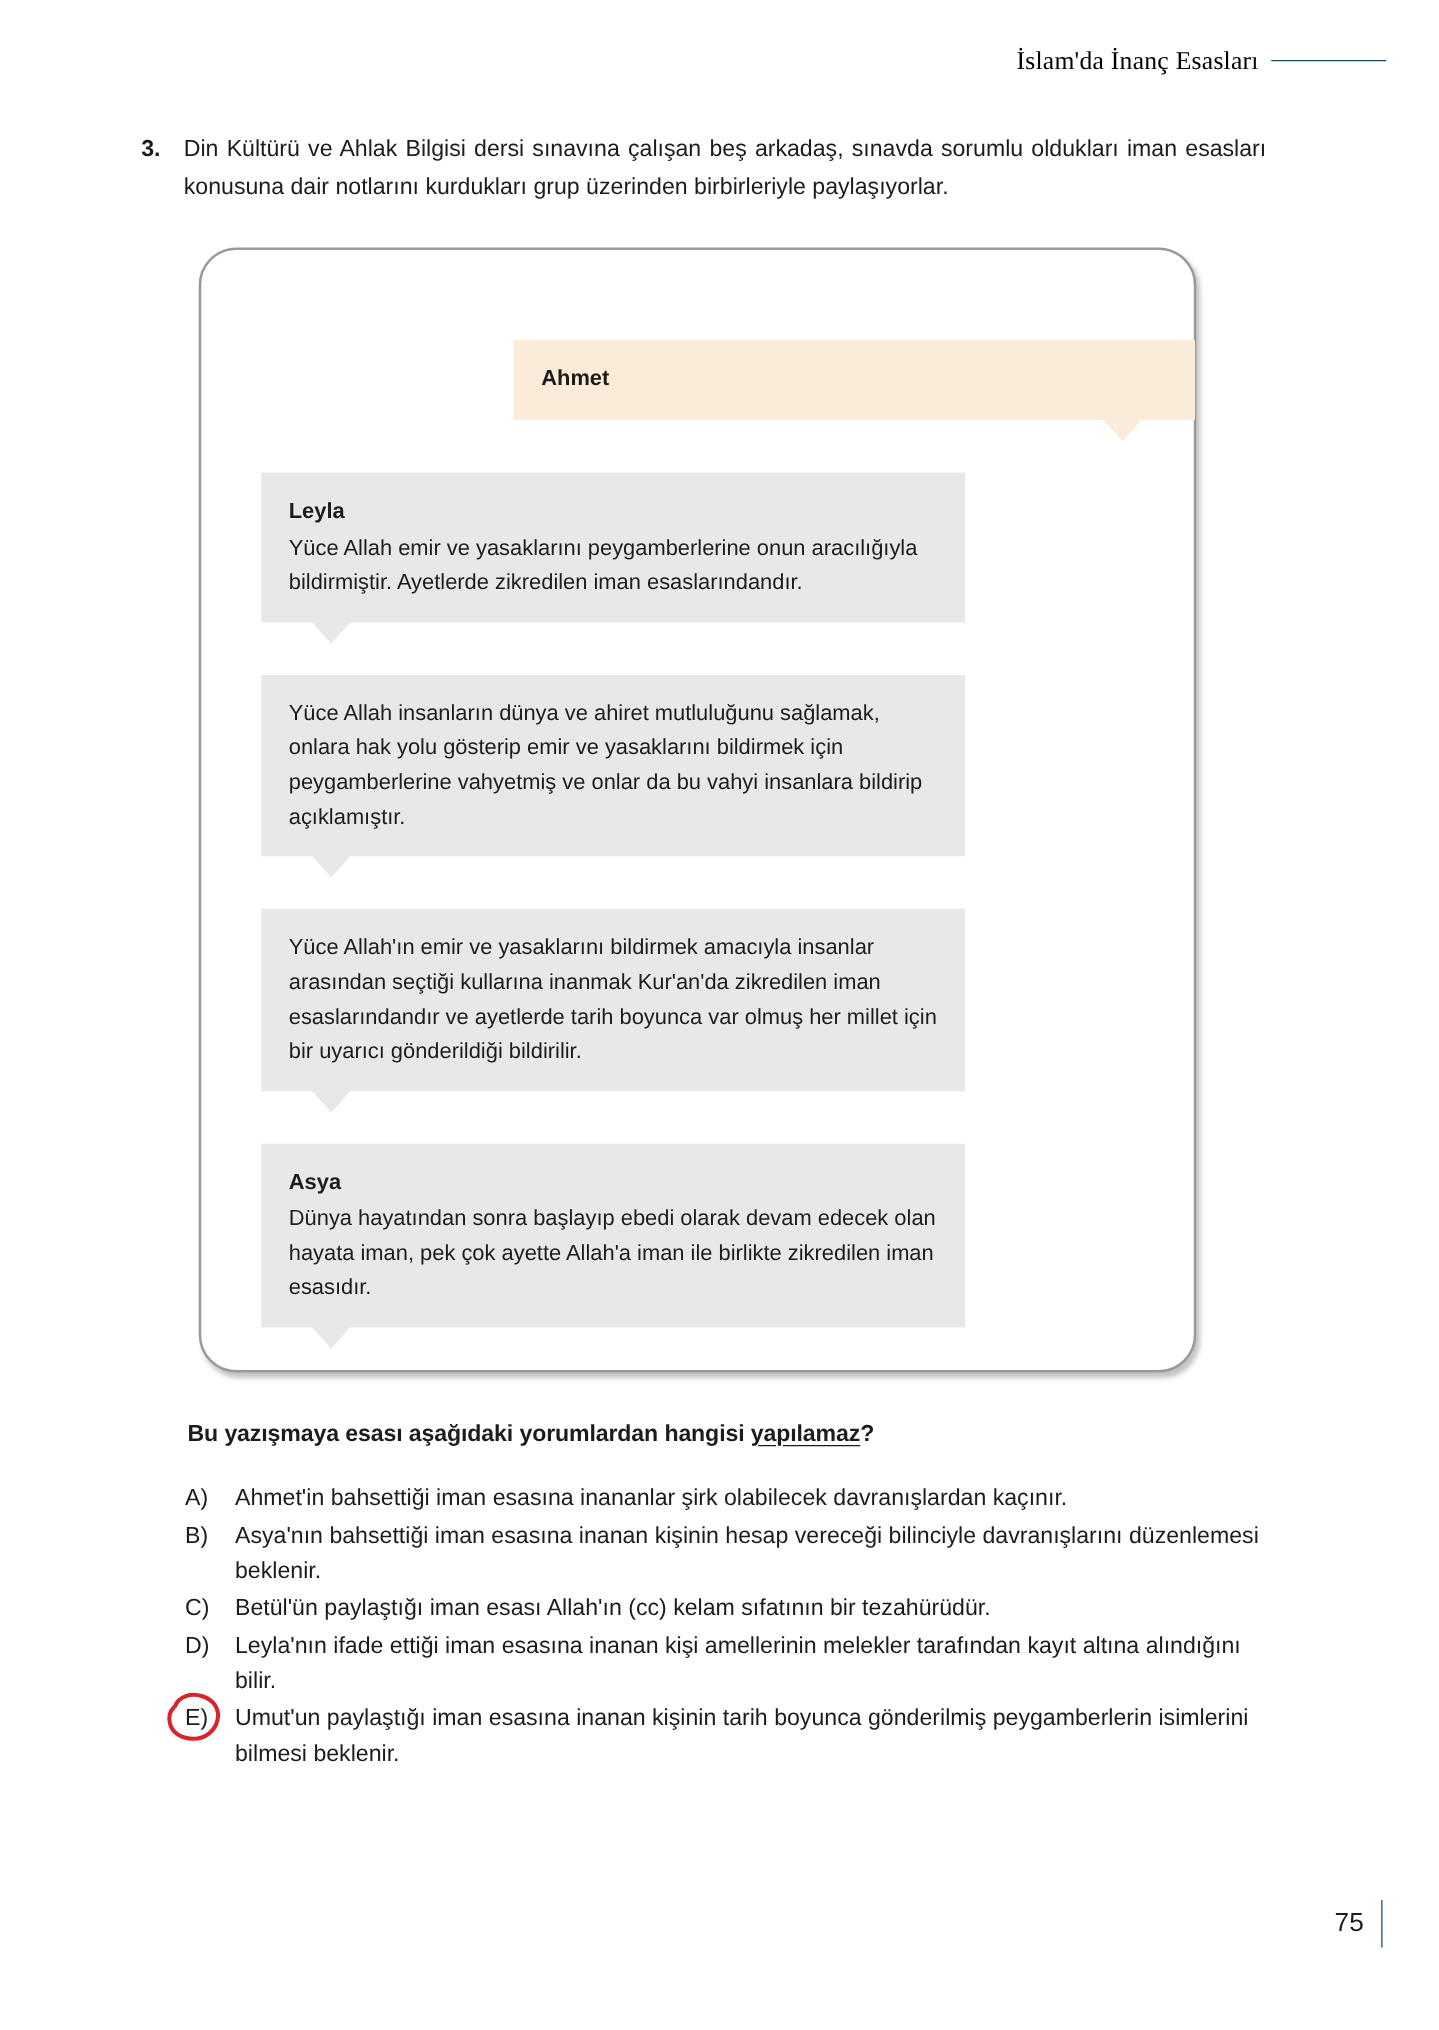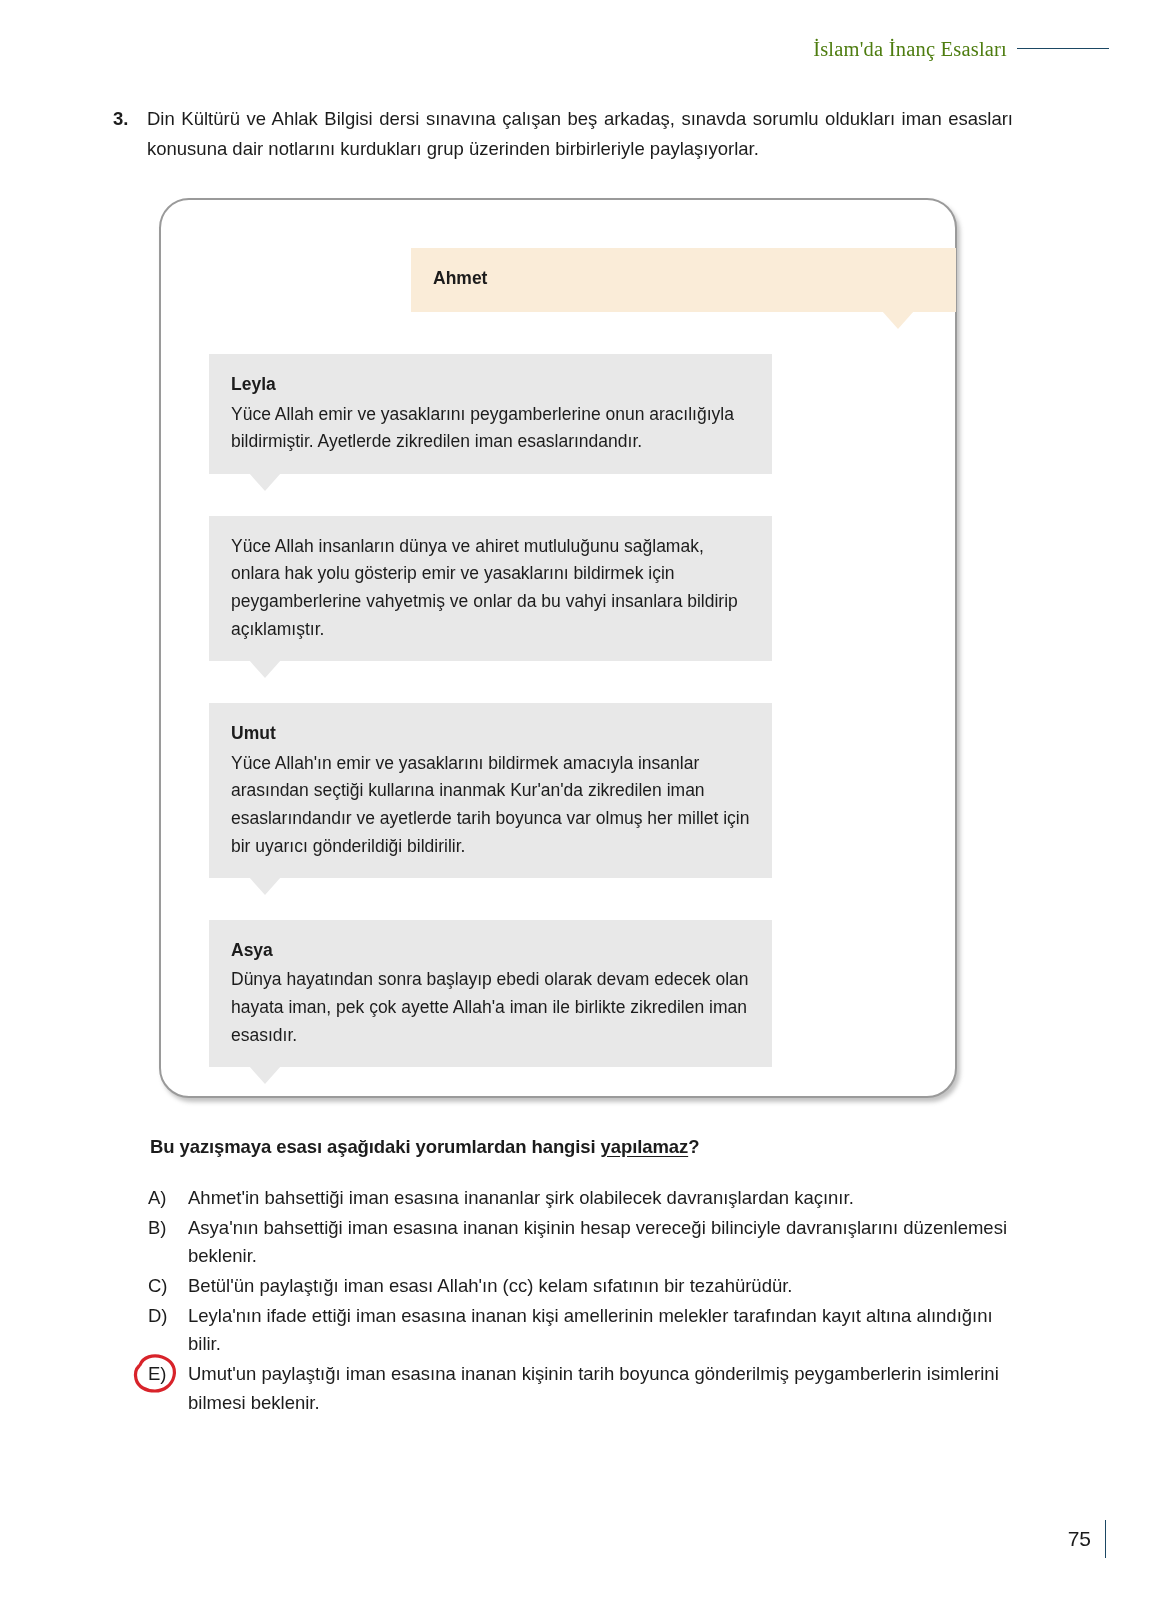--- a/index.html
+++ b/index.html
@@ -21,21 +21,21 @@
     position: absolute;
     top: 38px;
     right: 42px;
     display: flex;
     align-items: center;
     gap: 10px;
   }
   .page-header .htext {
     font-family: "Liberation Serif", serif;
     font-size: 20.5px;
-    color: #4d7c0f;
+    color: #000000;
     letter-spacing: 0.2px;
     white-space: nowrap;
   }
   .page-header .hrule {
     width: 92px;
     height: 0;
     border-bottom: 1.6px solid #1b4763;
     margin-bottom: 3px;
   }
 
@@ -72,21 +72,21 @@
     border: 2.2px solid #9a9a9a;
     border-radius: 30px;
     box-sizing: border-box;
     box-shadow: 3px 4px 4px rgba(120,120,120,0.45);
     background: #fff;
   }
   .chat-inner {
     position: relative;
     width: 100%;
     height: 100%;
-    padding: 48px 0 0 0;
+    padding: 72px 0 0 0;
     box-sizing: border-box;
   }
 
   .bubble {
     position: relative;
     box-sizing: border-box;
     padding: 17px 22px 18px 22px;
   }
   .bubble .who {
     font-size: 17.5px;
@@ -227,21 +227,20 @@
     <div class="gap-b"></div>
 
     <div class="bubble bubble-left">
       <div class="msg">Yüce Allah insanların dünya ve ahiret mutluluğunu sağlamak, onlara hak yolu gösterip emir ve yasaklarını bildirmek için peygamberlerine vahyetmiş ve onlar da bu vahyi insanlara bildirip açıklamıştır.</div>
       <span class="tail"></span>
     </div>
 
     <div class="gap-b"></div>
 
     <div class="bubble bubble-left">
-      <div class="who">Umut</div>
       <div class="msg">Yüce Allah'ın emir ve yasaklarını bildirmek amacıyla insanlar arasından seçtiği kullarına inanmak Kur'an'da zikredilen iman esaslarındandır ve ayetlerde tarih boyunca var olmuş her millet için bir uyarıcı gönderildiği bildirilir.</div>
       <span class="tail"></span>
     </div>
 
     <div class="gap-b"></div>
 
     <div class="bubble bubble-left">
       <div class="who">Asya</div>
       <div class="msg">Dünya hayatından sonra başlayıp ebedi olarak devam edecek olan hayata iman, pek çok ayette Allah'a iman ile birlikte zikredilen iman esasıdır.</div>
       <span class="tail"></span>

